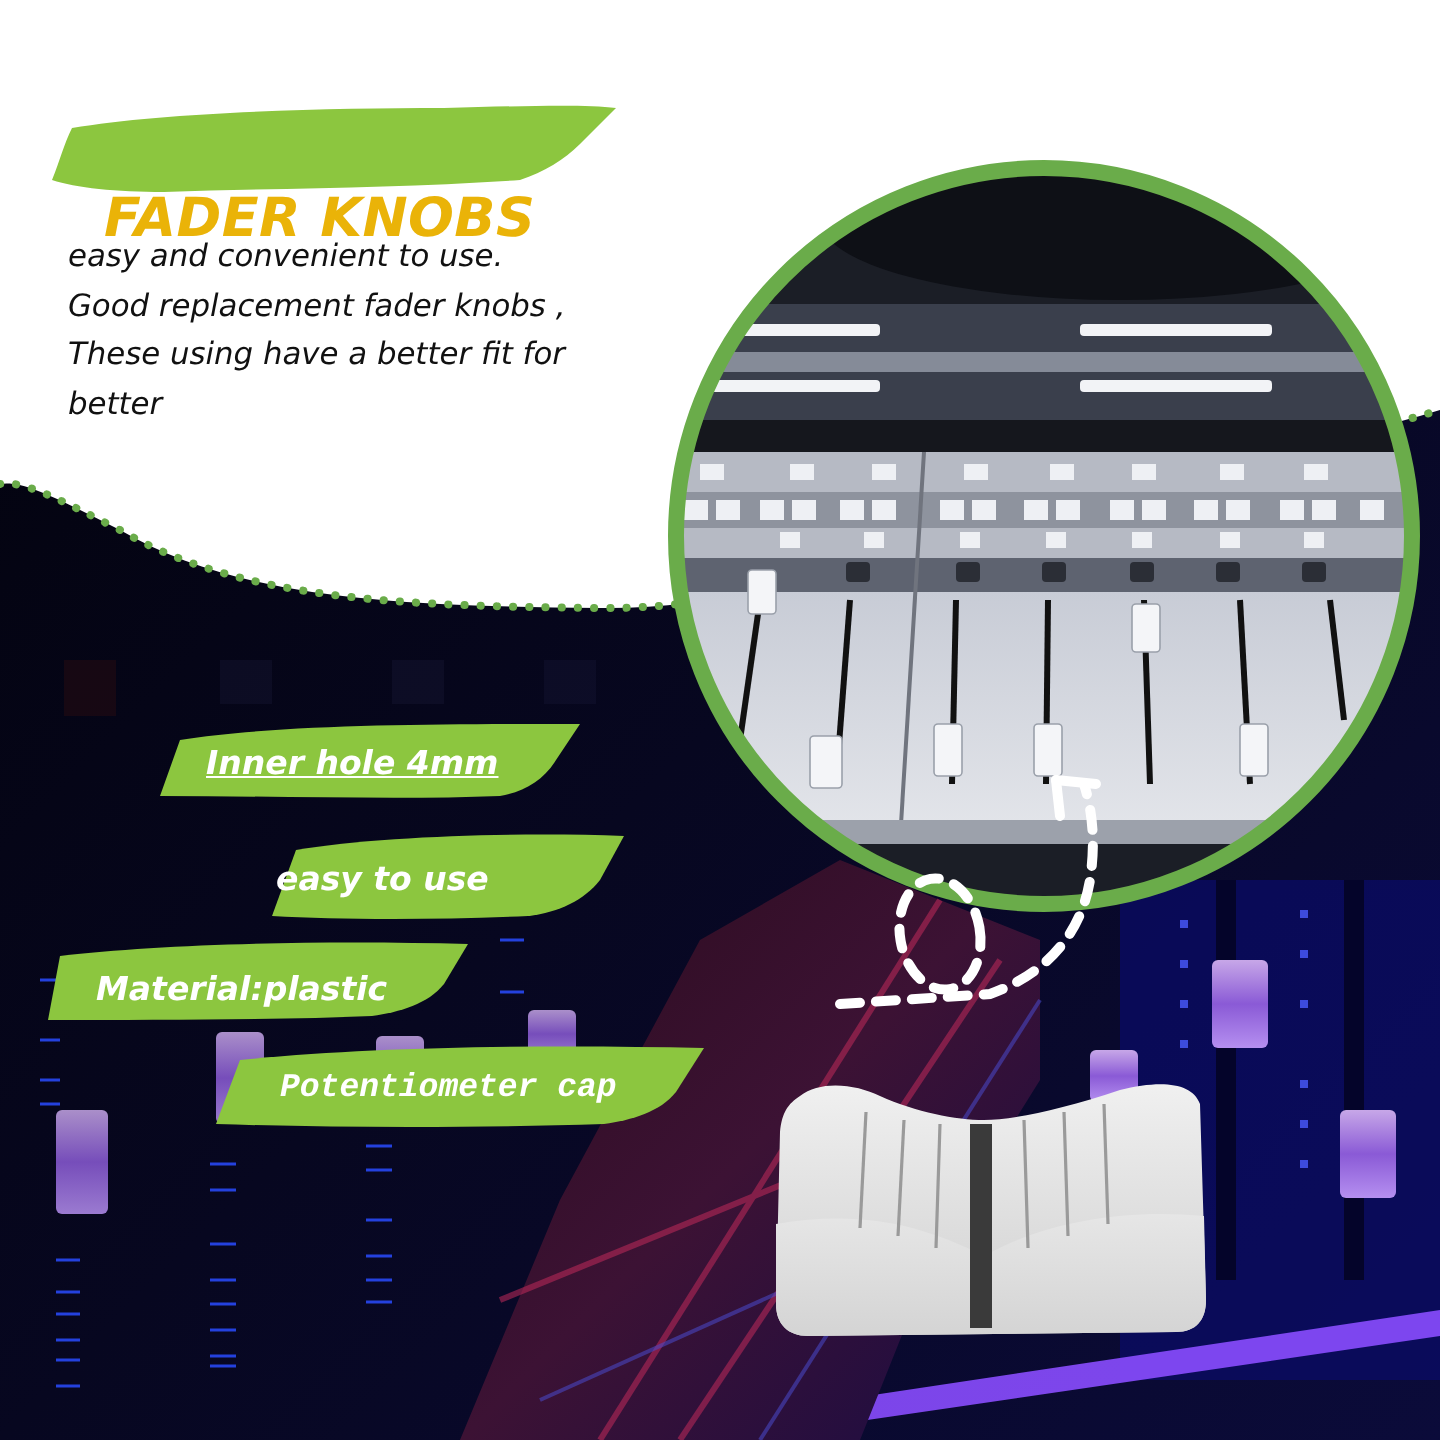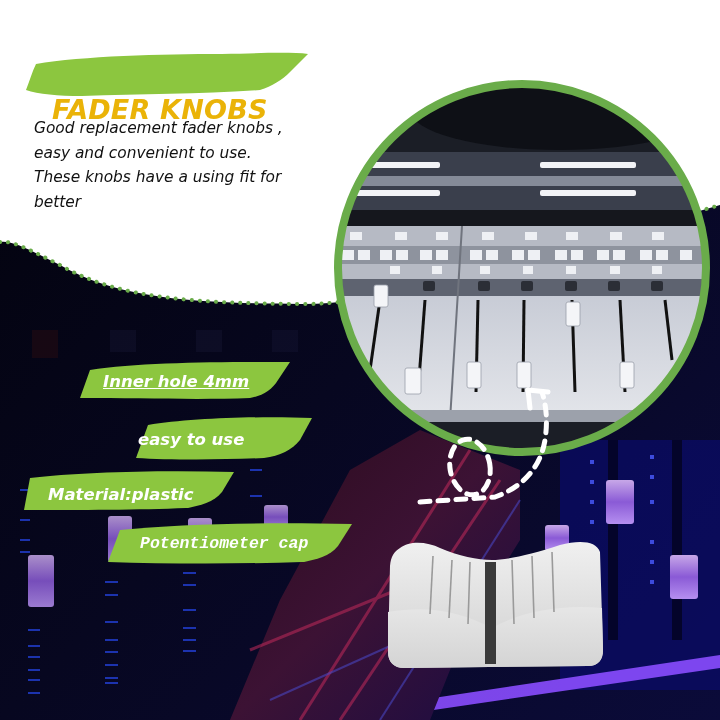--- a/index.html
+++ b/index.html
@@ -244,23 +244,23 @@
 </svg>
 
 <div class="title-wrap">
   <svg width="286" height="50" viewBox="0 0 286 50" style="position:absolute;left:0;top:0;">
     <path d="M14 14 C60 6 140 4 200 4 C240 3 270 2 286 4 L268 22 C260 30 250 36 238 40 C180 44 120 44 60 46 C36 46 16 44 4 40 C8 30 10 22 14 14 Z" fill="#8cc63f"></path>
   </svg>
   <div class="title-text">FADER KNOBS</div>
 </div>
 
 <div class="desc">
+  <span>easy and convenient to use.</span>
   <span>Good replacement fader knobs ,</span>
-  <span>easy and convenient to use.</span>
-  <span>These knobs have a using fit for</span>
+  <span>These using have a better fit for</span>
   <span>better</span>
 </div>
 
 <svg class="layer" viewBox="0 0 720 720">
   <path d="M90 370 C140 362 220 362 290 362 L278 380 C272 390 262 396 250 398 C200 400 140 398 80 398 Z" fill="#8cc63f"></path>
   <path d="M148 425 C190 418 260 416 312 418 L300 440 C292 450 280 456 264 458 C220 460 170 460 136 458 Z" fill="#8cc63f"></path>
   <path d="M30 478 C80 472 160 470 234 472 L222 492 C214 502 200 506 186 508 C140 510 80 510 24 510 Z" fill="#8cc63f"></path>
   <path d="M120 530 C180 524 260 522 352 524 L338 546 C330 556 316 560 302 562 C240 564 170 564 108 562 Z" fill="#8cc63f"></path>
 </svg>
 

